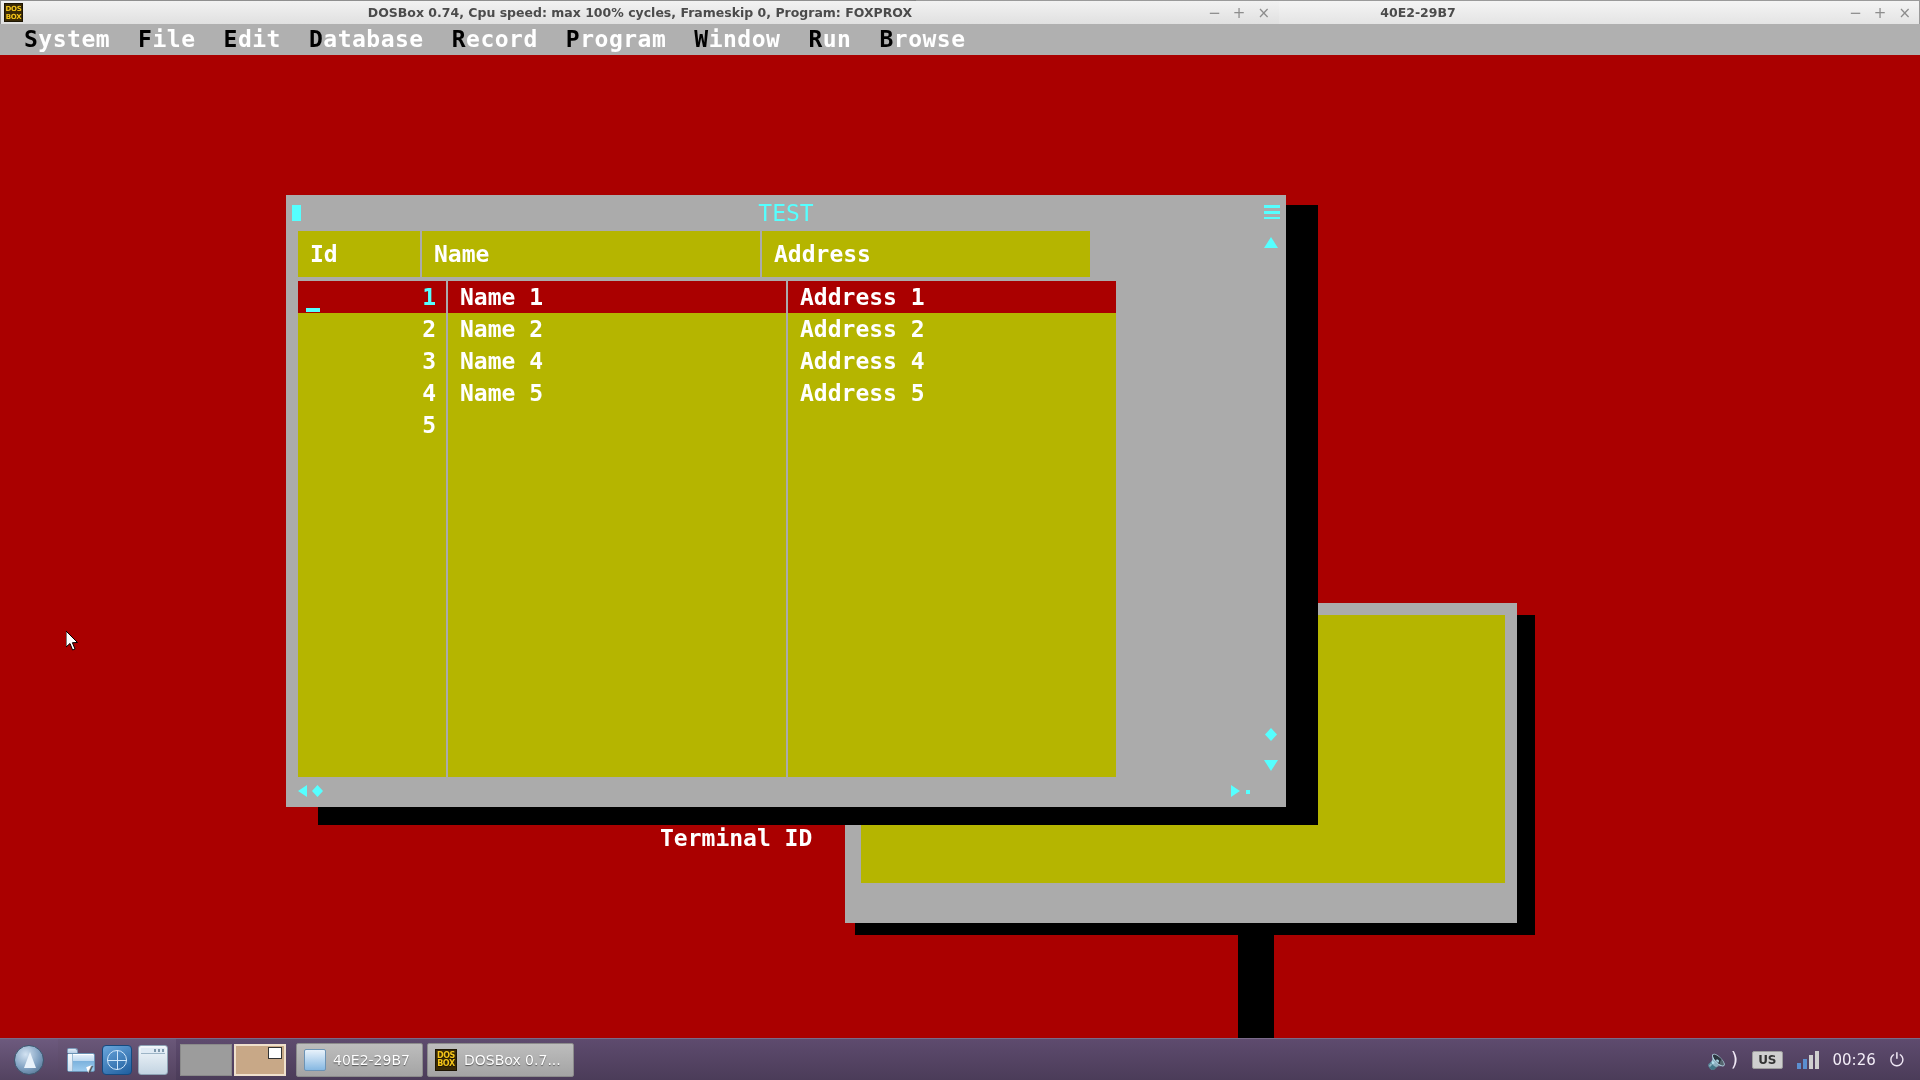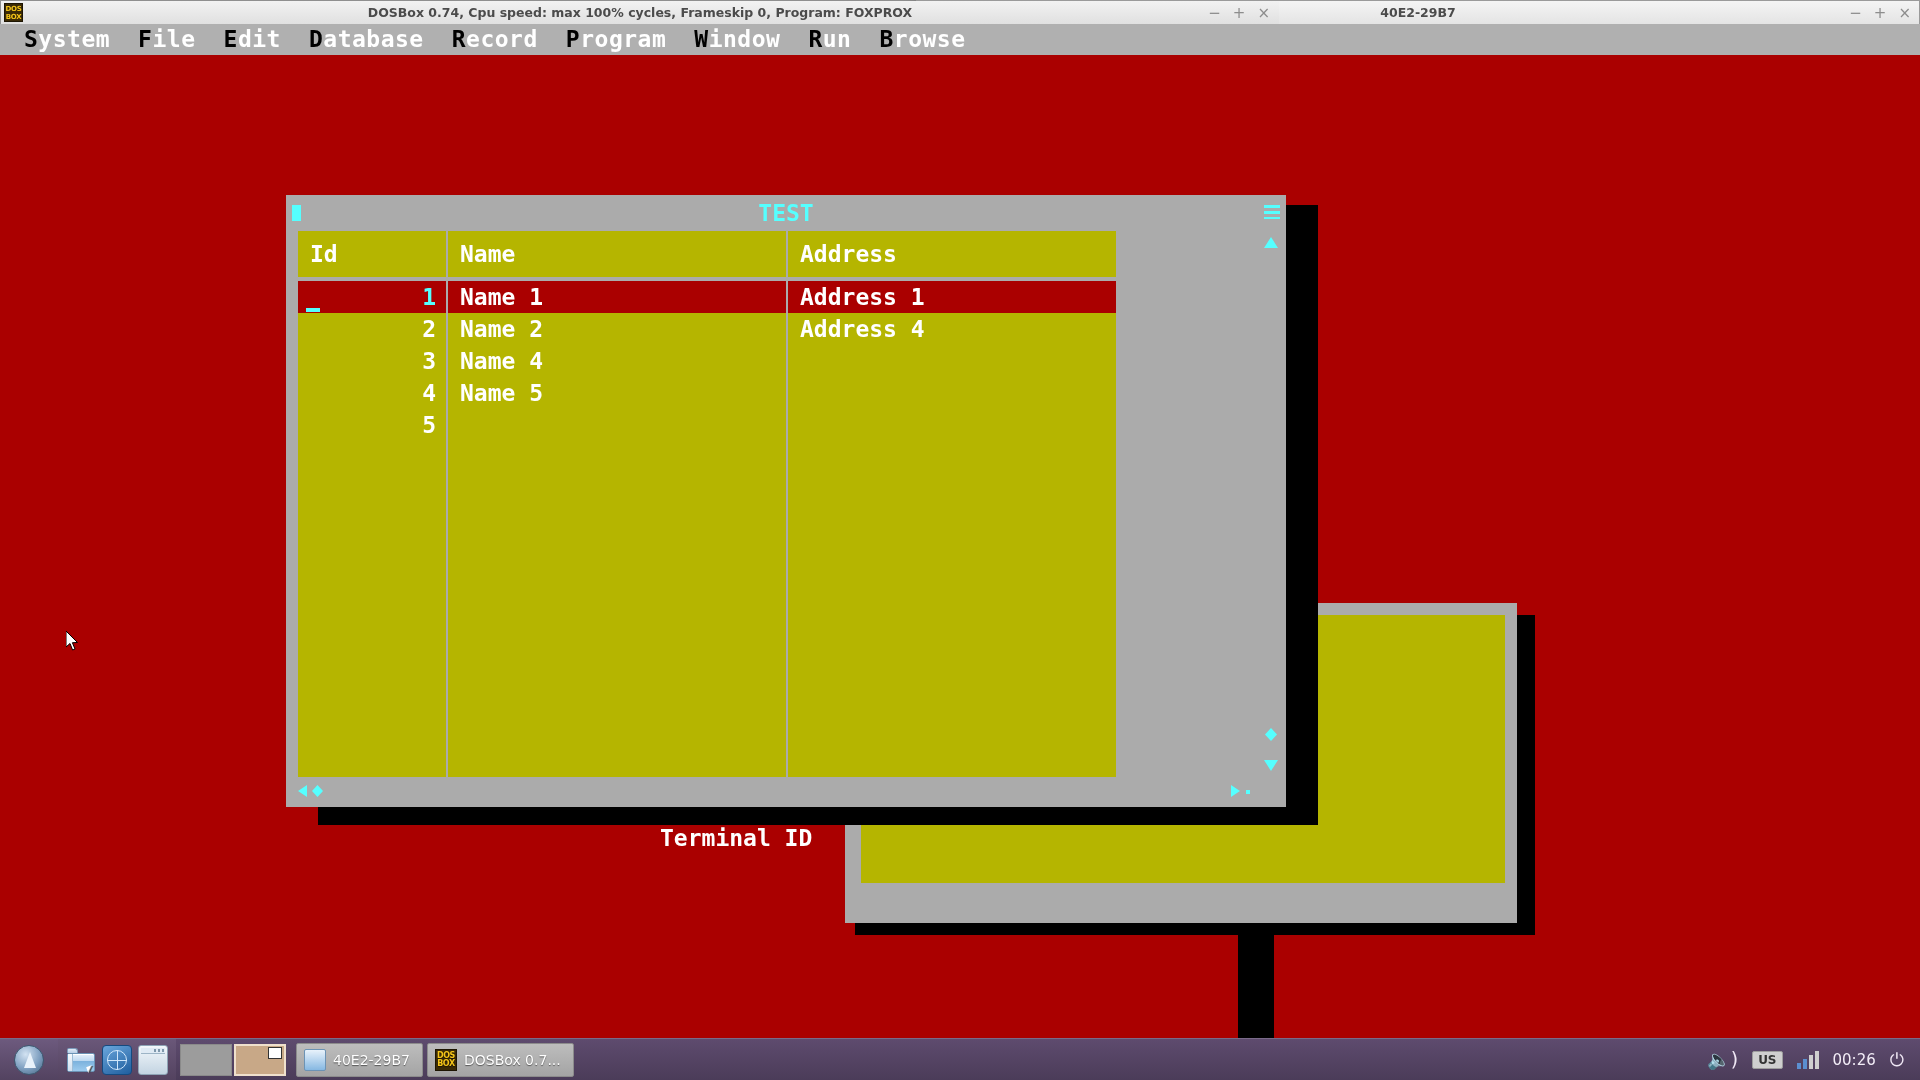--- a/index.html
+++ b/index.html
@@ -251,21 +251,21 @@
   #fox-desktop { position:absolute; left:0; right:0; top:31px; bottom:0; background:#aa0000; }
 
   
   #browse-shadow { position:absolute; left:318px; top:150px; width:1000px; height:620px; background:#000; }
 
   
   #browse-window { position:absolute; left:286px; top:140px; width:1000px; height:612px;
      background:#ababab; border:2px solid #ababab; }
   #browse-title { height:32px; background:#ababab; position:relative;
      display:flex; align-items:center; justify-content:center; }
-  #browse-title .bt-txt { color:#55ffff; font-size:23px; font-weight:bold;
+  #browse-title .bt-txt { color:#55ffff; font-size:23px; font-weight:normal;
      font-family:"DejaVu Sans Mono", monospace; }
   #browse-close { position:absolute; left:4px; top:8px; width:9px; height:16px; background:#55ffff; }
   #browse-ctrl { position:absolute; right:4px; top:8px; width:16px; height:14px;
      background: repeating-linear-gradient(to bottom,#55ffff 0 3px, #ababab 3px 6px); }
 
   #grid-area { position:absolute; left:10px; right:24px; top:34px; bottom:28px; }
   .grid-head { display:flex; height:48px; }
   .gh-cell { background:#b5b500; color:#ffffff; font-size:23px; font-weight:bold;
      font-family:"DejaVu Sans Mono", monospace; display:flex; align-items:center;
      padding-left:12px; border-right:2px solid #ababab; border-bottom:2px solid #ababab; }
@@ -634,21 +634,21 @@
 
       <div id="browse-window">
         <div id="browse-title">
           <div id="browse-close"></div>
           <div class="bt-txt">TEST</div>
           <div id="browse-ctrl"></div>
         </div>
 
         <div id="grid-area">
           <div class="grid-head">
-            <div class="gh-cell" style="width:150px">Id</div>
+            <div class="gh-cell" style="width:124px">Id</div>
             <div class="gh-cell" style="width:340px">Name</div>
             <div class="gh-cell" style="width:330px">Address</div>
           </div>
 
           <div class="grid-rows">
 
             <div class="gcol" style="width:150px">
               <div class="gcell numeric sel">1</div>
               <div class="gcell numeric">2</div>
               <div class="gcell numeric">3</div>
@@ -659,21 +659,23 @@
 
             <div class="gcol" style="width:340px">
               <div class="gcell textual sel">Name 1</div>
               <div class="gcell textual">Name 2</div>
               <div class="gcell textual">Name 4</div>
               <div class="gcell textual">Name 5</div>
             </div>
 
             <div class="gcol" style="width:330px">
               <div class="gcell textual sel">Address 1</div>
+              <div class="gcell textual">Address 2</div>
               <div class="gcell textual">Address 4</div>
+              <div class="gcell textual">Address 5</div>
             </div>
           </div>
         </div>
 
         <div id="browse-vsb">
           <div class="vsb-up"></div>
           <div class="vsb-thumb"></div>
           <div class="vsb-dn"></div>
         </div>
 

